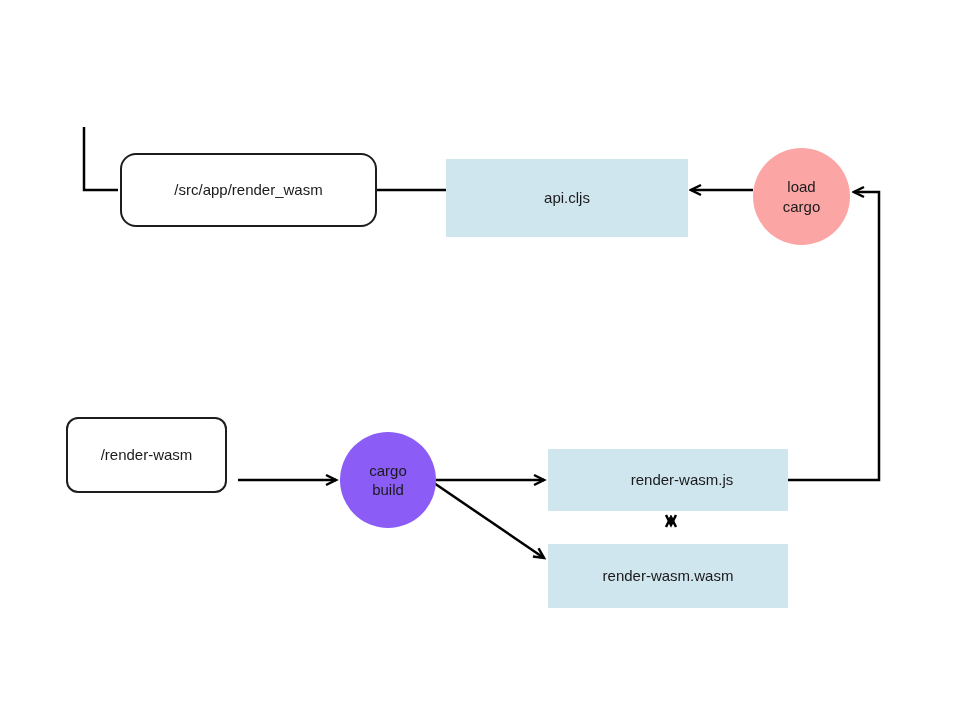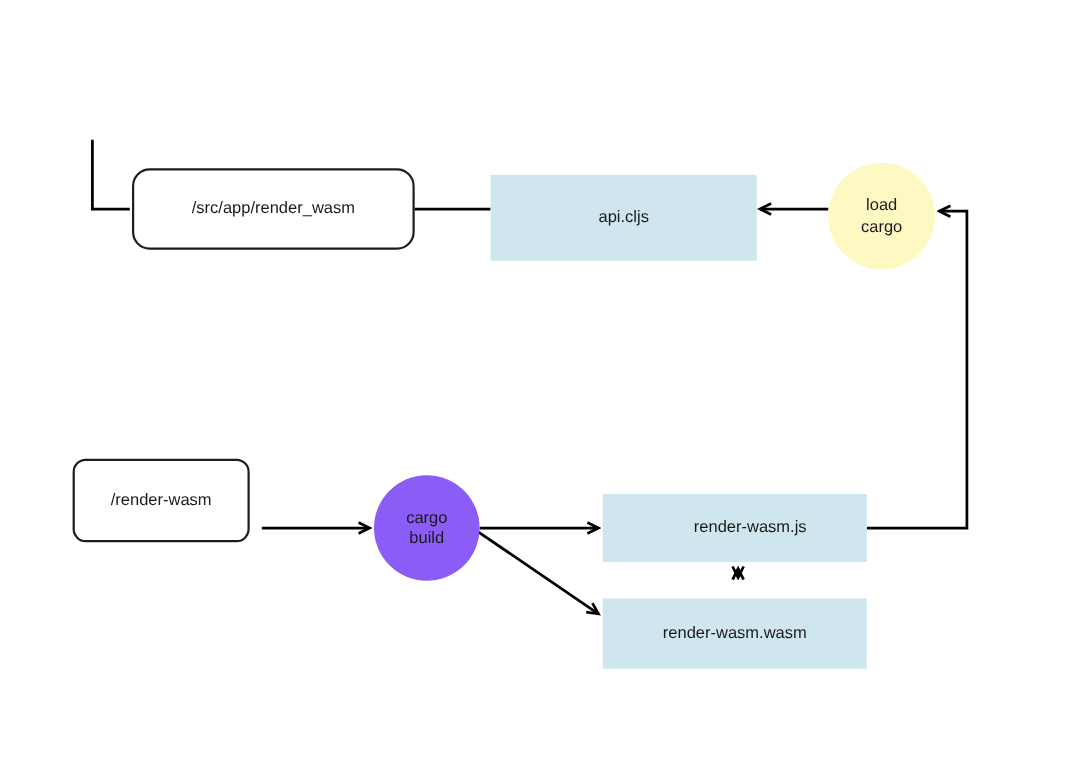--- a/index.html
+++ b/index.html
@@ -92,21 +92,21 @@
 
 
   <div class="node dir-box node-src-render-wasm">
     <span>/src/app/render_wasm</span>
   </div>
 
   <div class="node file-box node-api-cljs" style="background: rgb(207, 230, 238);">
     <span>api.cljs</span>
   </div>
 
-  <div class="node circle node-load-module" style="background: #fef9c3;">
+  <div class="node circle node-load-module" style="background: #fca5a5;">
     <span>load</span>
     <span>cargo</span>
   </div>
 
   <div class="node dir-box node-render-wasm-dir">
     <span>/render-wasm</span>
   </div>
 
   <div class="node circle node-cargo-build" style="background: #8b5cf6;">
     <span>cargo</span>

